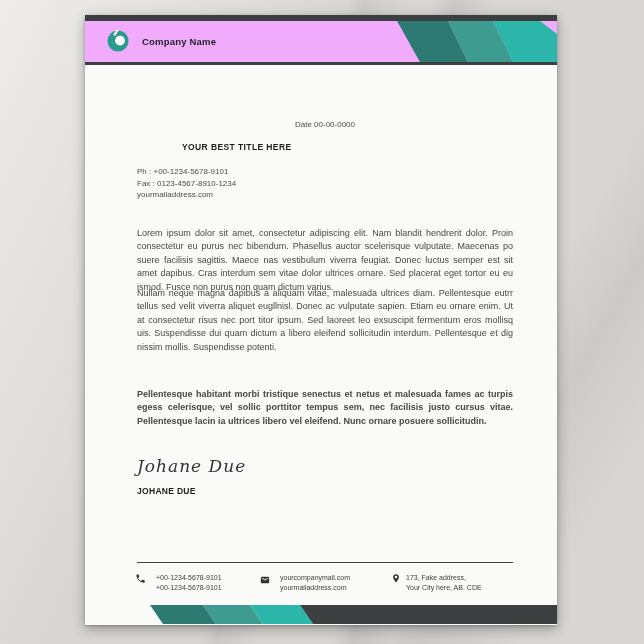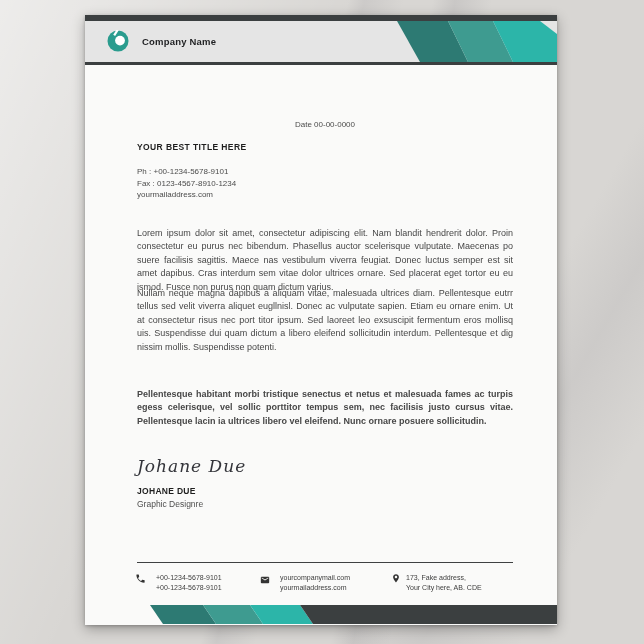--- a/index.html
+++ b/index.html
@@ -19,21 +19,21 @@
       linear-gradient(120deg, transparent 70%, rgba(170,168,170,.25) 78%, transparent 88%),
       #d8d6d3;
   }
   .paper {
     position:absolute; left:85px; top:15px; width:472px; height:610px;
     background:#fafaf9;
     box-shadow:0 4px 12px rgba(0,0,0,.30), 0 1px 3px rgba(0,0,0,.22);
   }
   
   .top-bar { position:absolute; top:0; left:0; right:0; height:6px; }
-  .header-strip { position:absolute; top:6px; left:0; width:472px; height:41px; background:#e5e5e5; }
+  .header-strip { position:absolute; top:6px; left:0; width:472px; height:41px; background:#f0abfc; }
   .header-stripes { position:absolute; top:0; right:0; }
   .logo { position:absolute; left:22px; top:9px; }
   .company-name {
     position:absolute; left:57px; top:0; height:41px; line-height:41px;
     font-size:9.5px; font-weight:bold; color:#1f2022; letter-spacing:.2px;
   }
   .header-line { position:absolute; top:47px; left:0; right:0; height:3px; }
   
   .content { position:absolute; left:52px; width:376px; }
   .date-line { top:105px; font-size:8px; color:#4c4c4c; }
@@ -82,35 +82,34 @@
       <circle cx="13" cy="10.6" r="4.9" fill="#ffffff"></circle>
       <rect x="8.2" y="-1.5" width="2.2" height="7.5" fill="#ffffff" transform="rotate(32 9.3 2)"></rect>
     </svg>
     <div class="company-name">Company Name</div>
   </div>
 
   <div class="header-line" style="background:#3B3F40;"></div>
 
   <div class="content date-line" style="position:absolute;text-align:center;">Date 00-00-0000</div>
 
-  <div class="content letter-title" style="position:absolute;">YOUR BEST TITLE HERE</div>
+  <div class="content letter-title" style="position:absolute;margin-left:45px;">YOUR BEST TITLE HERE</div>
 
   <div class="content contact-block" style="position:absolute;">
     <div>Ph : +00-1234-5678-9101</div>
     <div>Fax : 0123-4567-8910-1234</div>
     <div>yourmailaddress.com</div>
   </div>
 
   <div class="content para para-1" style="position:absolute;">Lorem ipsum dolor sit amet, consectetur adipiscing elit. Nam blandit hendrerit dolor. Proin consectetur eu purus nec bibendum. Phasellus auctor scelerisque vulputate. Maecenas po suere facilisis sagittis. Maece nas vestibulum viverra feugiat. Donec luctus semper est sit amet dapibus. Cras interdum sem vitae dolor ultrices ornare. Sed placerat eget tortor eu eu ismod. Fusce non purus non quam dictum varius.</div>
   <div class="content para para-2" style="position:absolute;">Nullam neque magna dapibus a aliquam vitae, malesuada ultrices diam. Pellentesque eutrr tellus sed velit viverra aliquet eugllnisl. Donec ac vulputate sapien. Etiam eu ornare enim. Ut at consectetur risus nec port titor ipsum. Sed laoreet leo exsuscipit fermentum eros mollisq uis. Suspendisse dui quam dictum a libero eleifend sollicitudin interdum. Pellentesque et dig nissim mollis. Suspendisse potenti.</div>
   <div class="content para para-3" style="position:absolute;font-weight:bold;">Pellentesque habitant morbi tristique senectus et netus et malesuada fames ac turpis egess celerisque, vel sollic porttitor tempus sem, nec facilisis justo cursus vitae. Pellentesque lacin ia ultrices libero vel eleifend. Nunc ornare posuere sollicitudin.</div>
 
   <div class="content sig-script" style="position:absolute;">Johane Due</div>
   <div class="content sig-name" style="position:absolute;">JOHANE DUE</div>
-  <div class="content sig-role" style="position:absolute;">Graphic Designre</div>
 
   <div class="footer-divider"></div>
 
   <svg class="footer-icon icon-phone" width="11" height="11" viewBox="0 0 24 24">
     <path d="M6.62 10.79c1.44 2.83 3.76 5.14 6.59 6.59l2.2-2.2c.27-.27.67-.36 1.02-.24 1.12.37 2.33.57 3.57.57.55 0 1 .45 1 1V20c0 .55-.45 1-1 1-9.39 0-17-7.61-17-17 0-.55.45-1 1-1h3.5c.55 0 1 .45 1 1 0 1.25.2 2.45.57 3.57.11.35.03.74-.25 1.02l-2.2 2.2z" fill="#333333"></path>
   </svg>
   <div class="footer-col col-phone">
     <div>+00-1234-5678-9101</div>
     <div>+00-1234-5678-9101</div>
   </div>

